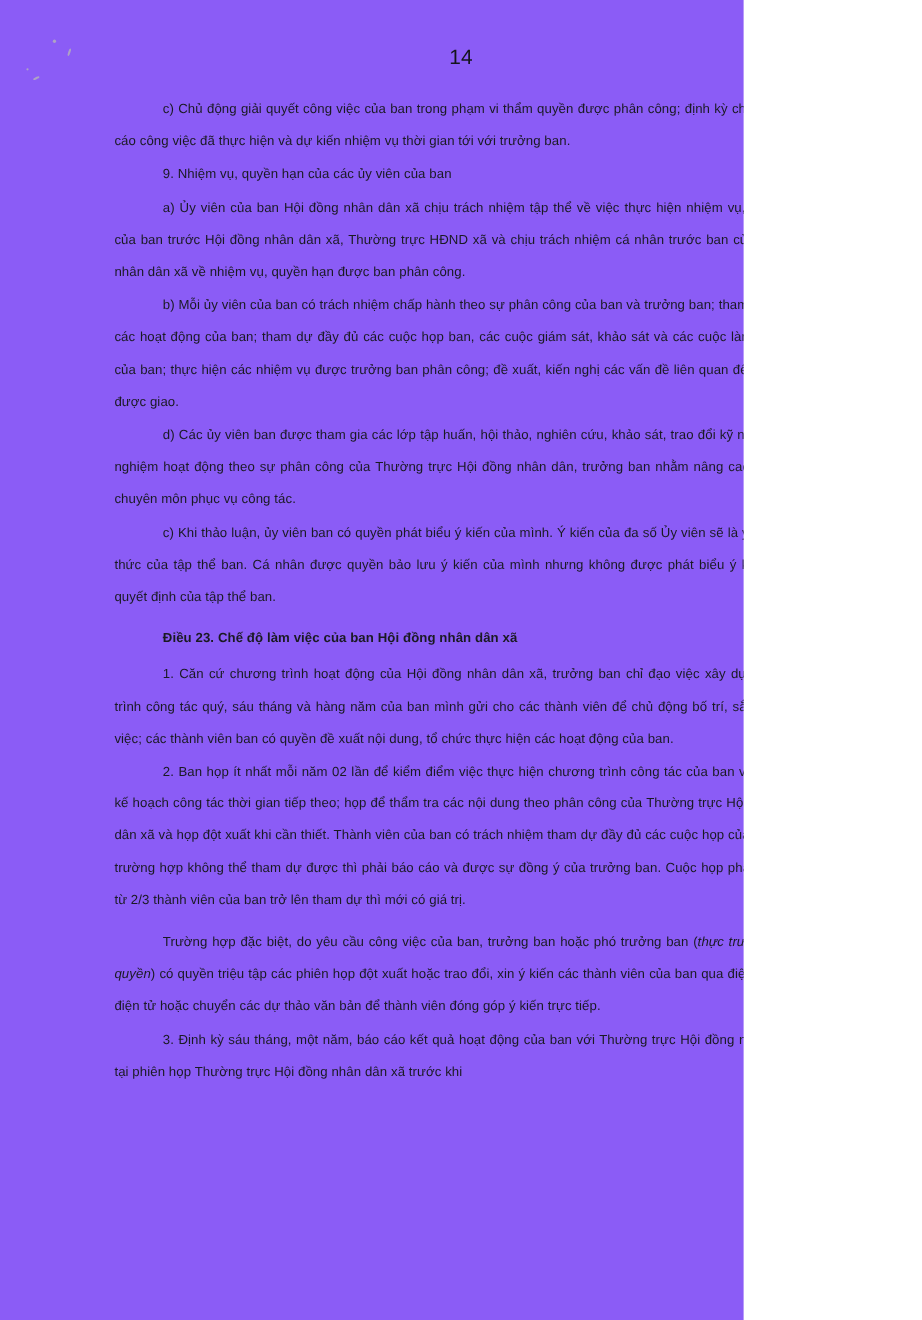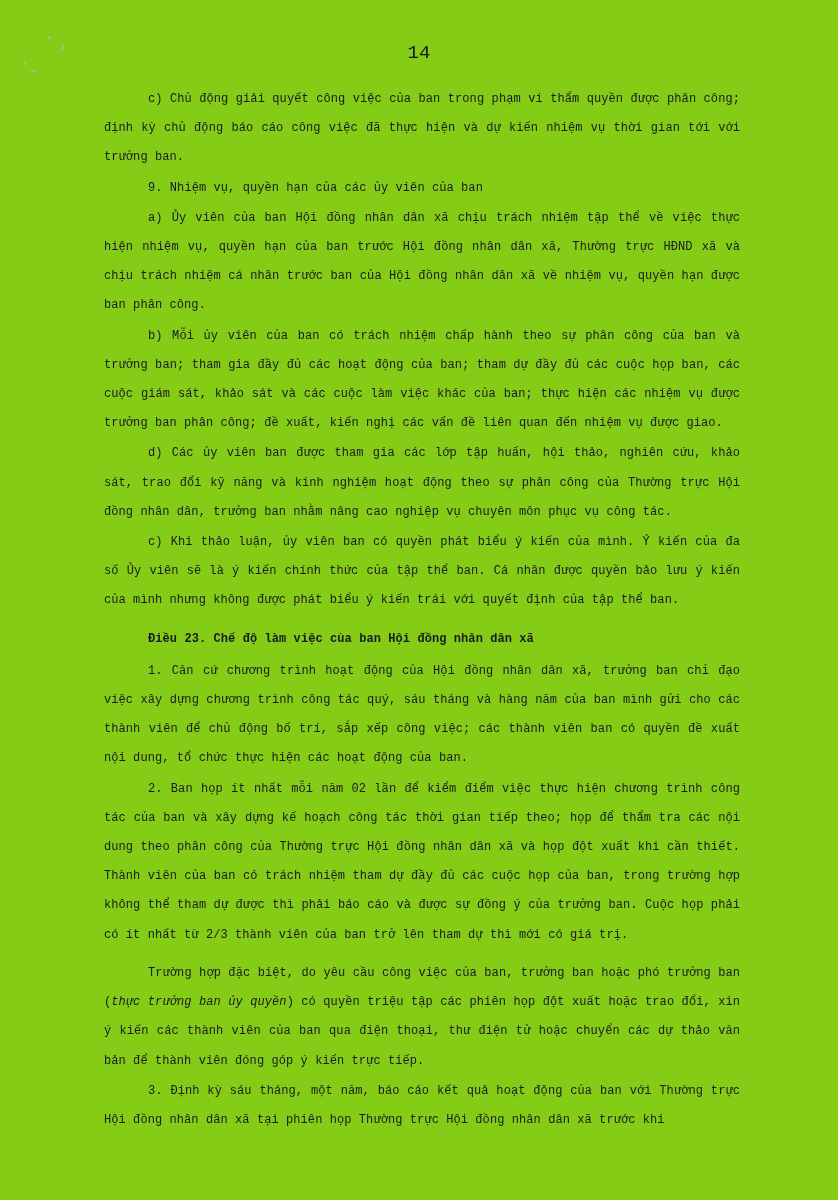--- a/index.html
+++ b/index.html
@@ -2,24 +2,24 @@
 <html><head>
 <meta charset="utf-8">
 <style>
   html, body {
     margin: 0;
     padding: 0;
     background: #ffffff;
   }
   .page {
     position: relative;
-    width: 838px;
+    width: 676px;
     height: 1200px;
-    background: #84cc16;
-    font-family: Liberation Mono, monospace;
+    background: #8b5cf6;
+    font-family: Liberation Sans, sans-serif;
     color: #1a1a22;
     overflow: hidden;
   }
   .page-number {
     position: absolute;
     top: 42px;
     left: 0;
     width: 838px;
     text-align: center;
     font-size: 19px;

